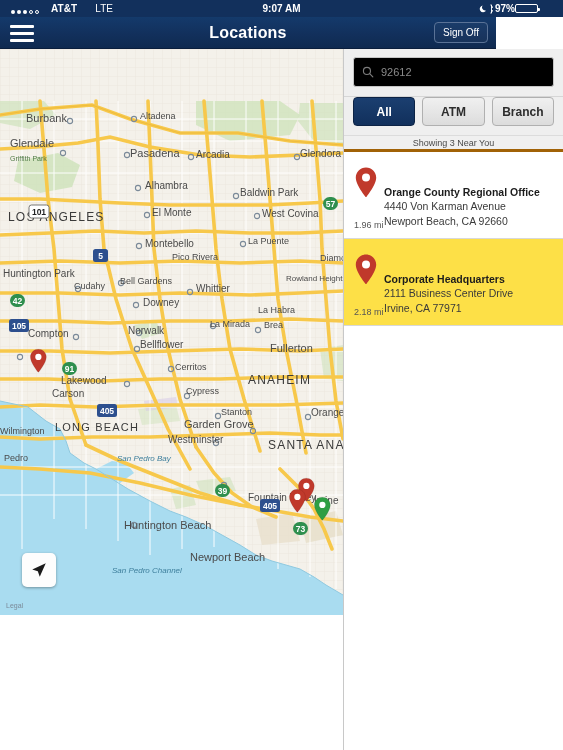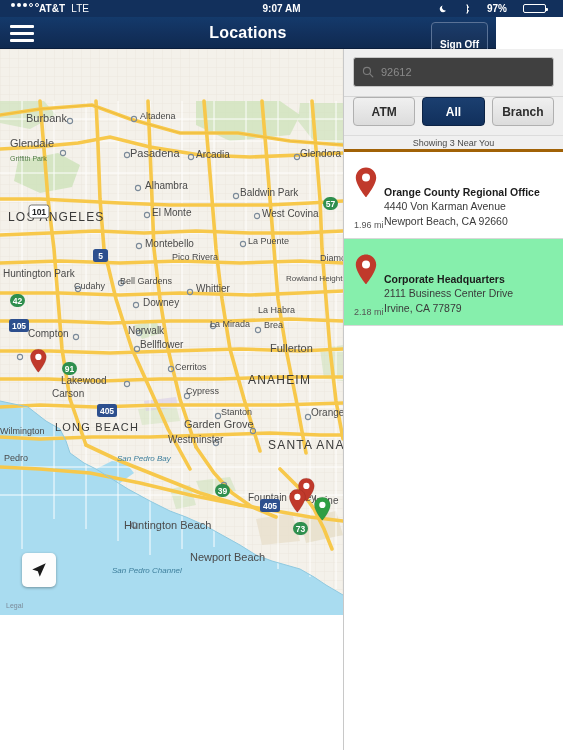--- a/index.html
+++ b/index.html
@@ -12,31 +12,31 @@
   #app { position: relative; width: 563px; height: 750px; overflow: hidden; }
 
   
   .statusbar {
     position: absolute; top: 0; left: 0; width: 563px; height: 17px;
     background: #12305c;
     color: #ffffff;
     font-size: 10px;
     display: flex; align-items: center;
   }
-  .sb-left { position: absolute; left: 11px; display: flex; align-items: flex-start; gap: 0; }
+  .sb-left { position: absolute; left: 11px; display: flex; align-items: flex-end; gap: 12px; }
   .sb-dots { display: flex; align-items: center; gap: 2px; }
   .sb-dot { width: 4px; height: 4px; border-radius: 50%; background: #fff; }
   .sb-dot.hollow { background: transparent; border: 1px solid #fff; width: 4px; height: 4px; }
   .sb-carrier { font-size: 10px; letter-spacing: .1px; font-weight: bold;}
   .sb-net { font-size: 10px; margin-left: 6px; font-weight: normal;}
   .sb-time {
     position: absolute; left: 0; right: 0; text-align: center;
     font-size: 10px; font-weight: bold;
   }
-  .sb-right { position: absolute; right: 17px; display: flex; align-items: center; gap: 16px; }
+  .sb-right { position: absolute; right: 25px; display: flex; align-items: center; gap: 0; }
   .sb-moon { width: 9px; height: 9px; }
   .sb-bt { width: 7px; height: 10px; }
   .sb-batt-text { font-size: 10px; font-weight: bold;}
   .sb-batt {
     width: 23px; height: 9px; border: 1px solid #fff; border-radius: 2px;
     position: relative; padding: 1px;
   }
   .sb-batt::after {
     content: ""; position: absolute; right: -3px; top: 3px;
     width: 2px; height: 3px; background: #fff; border-radius: 0 1px 1px 0;
@@ -58,22 +58,22 @@
   }
   .nav-menu span { display: block; height: 3px; background: #ffffff; border-radius: 1px; }
   .nav-title {
     position: absolute; left: 0; right: 0; top: 7px;
     text-align: center; color: #ffffff;
     font-size: 16px; font-weight: bold; letter-spacing: .2px;
   }
   .nav-signoff {
     position: absolute; right: 8px; top: 5px;
     border: 1px solid #5a7296; border-radius: 4px;
-    color: #ffffff; font-size: 10px; font-weight: bold;
-    padding: 16px 8px; cursor: pointer;
+    color: #ffffff; font-size: 10px; font-weight: normal;
+    padding: 4px 8px; cursor: pointer;
     background: rgba(255,255,255,0.03);
   }
 
   
   .map {
     position: absolute; top: 49px; left: 0; width: 343px; height: 566px;
     background: #f2efe9;
     overflow: hidden;
   }
   .map svg { display: block; }
@@ -93,21 +93,21 @@
   .panel {
     position: absolute; top: 49px; left: 343px; width: 220px; height: 701px;
     background: #ffffff;
     border-left: 1px solid #c8c8c8;
   }
   .panel-search-wrap {
     background: #efefef; padding: 8px 9px 9px 9px;
     border-bottom: 1px solid #d6d6d6;
   }
   .search-box {
-    background: #404040; border: 1px solid #c6c6c6; border-radius: 3px;
+    background: #000000; border: 1px solid #c6c6c6; border-radius: 3px;
     height: 30px; display: flex; align-items: center; padding: 0 8px;
   }
   .search-icon { width: 12px; height: 12px; flex: 0 0 auto; margin-right: 7px; }
   .search-value { font-size: 11px; color: #8a8a8a; }
 
   .segmented {
     background: #efefef; padding: 0 9px 9px 9px;
     display: flex; gap: 7px;
   }
   .seg-btn {
@@ -130,21 +130,21 @@
   }
 
   .loc-list { width: 100%; }
   .loc-row {
     position: relative; display: flex; align-items: flex-start;
     padding: 12px 10px 10px 10px;
     border-bottom: 1px solid #d8d8d8;
     min-height: 84px;
     cursor: pointer;
   }
-  .loc-row.alt { background: #86efac; }
+  .loc-row.alt { background: #fde047; }
   .loc-pin { width: 24px; flex: 0 0 24px; margin-right: 6px; margin-top: 2px; }
   .loc-text { flex: 1; padding-top: 1px; }
   .loc-name { font-size: 10.5px; font-weight: bold; color: #1c1c1c; line-height: 1.35; margin-top: 20px; }
   .loc-addr { font-size: 10.5px; color: #3a3a3a; line-height: 1.38; }
   .loc-dist {
     position: absolute; left: 10px; bottom: 7px;
     font-size: 9px; color: #555; width: 40px; line-height: 1.2;
   }
 </style>
 </head>
@@ -420,22 +420,22 @@
       <div class="search-box">
         <svg class="search-icon" viewBox="0 0 16 16">
           <circle cx="6.6" cy="6.6" r="4.7" fill="none" stroke="#7c7c7c" stroke-width="1.5"></circle>
           <path d="M10.2 10.2 L14.4 14.4" stroke="#7c7c7c" stroke-width="1.6" stroke-linecap="round"></path>
         </svg>
         <span class="search-value">92612</span>
       </div>
     </div>
 
     <div class="segmented">
+      <div class="seg-btn active">All</div>
       <div class="seg-btn">ATM</div>
-      <div class="seg-btn active">All</div>
       <div class="seg-btn">Branch</div>
     </div>
 
     <div class="showing-bar">Showing 3 Near You</div>
 
     <div class="loc-list" id="loc-list">
         <div class="loc-row">
           <div class="loc-pin"><svg width="24" height="32" viewBox="0 0 24 32">
               <path d="M12 1.5C6.3 1.5 1.8 6 1.8 11.6c0 7.4 9 18.3 9.4 18.8a1 1 0 0 0 1.6 0c.4-.5 9.4-11.4 9.4-18.8C22.2 6 17.7 1.5 12 1.5z" fill="#c0392b"></path>
               <circle cx="12" cy="11.4" r="4" fill="#ffffff"></circle>
@@ -448,19 +448,19 @@
           <div class="loc-dist">1.96 mi</div>
         </div>
         <div class="loc-row alt">
           <div class="loc-pin"><svg width="24" height="32" viewBox="0 0 24 32">
               <path d="M12 1.5C6.3 1.5 1.8 6 1.8 11.6c0 7.4 9 18.3 9.4 18.8a1 1 0 0 0 1.6 0c.4-.5 9.4-11.4 9.4-18.8C22.2 6 17.7 1.5 12 1.5z" fill="#c0392b"></path>
               <circle cx="12" cy="11.4" r="4" fill="#ffffff"></circle>
             </svg></div>
           <div class="loc-text">
             <div class="loc-name">Corporate Headquarters</div>
             <div class="loc-addr">2111 Business Center Drive</div>
-            <div class="loc-addr">Irvine, CA 77879</div>
+            <div class="loc-addr">Irvine, CA 77971</div>
           </div>
           <div class="loc-dist">2.18 mi</div>
         </div>
       </div>
   </div>
 </div>
 
 </body></html>

